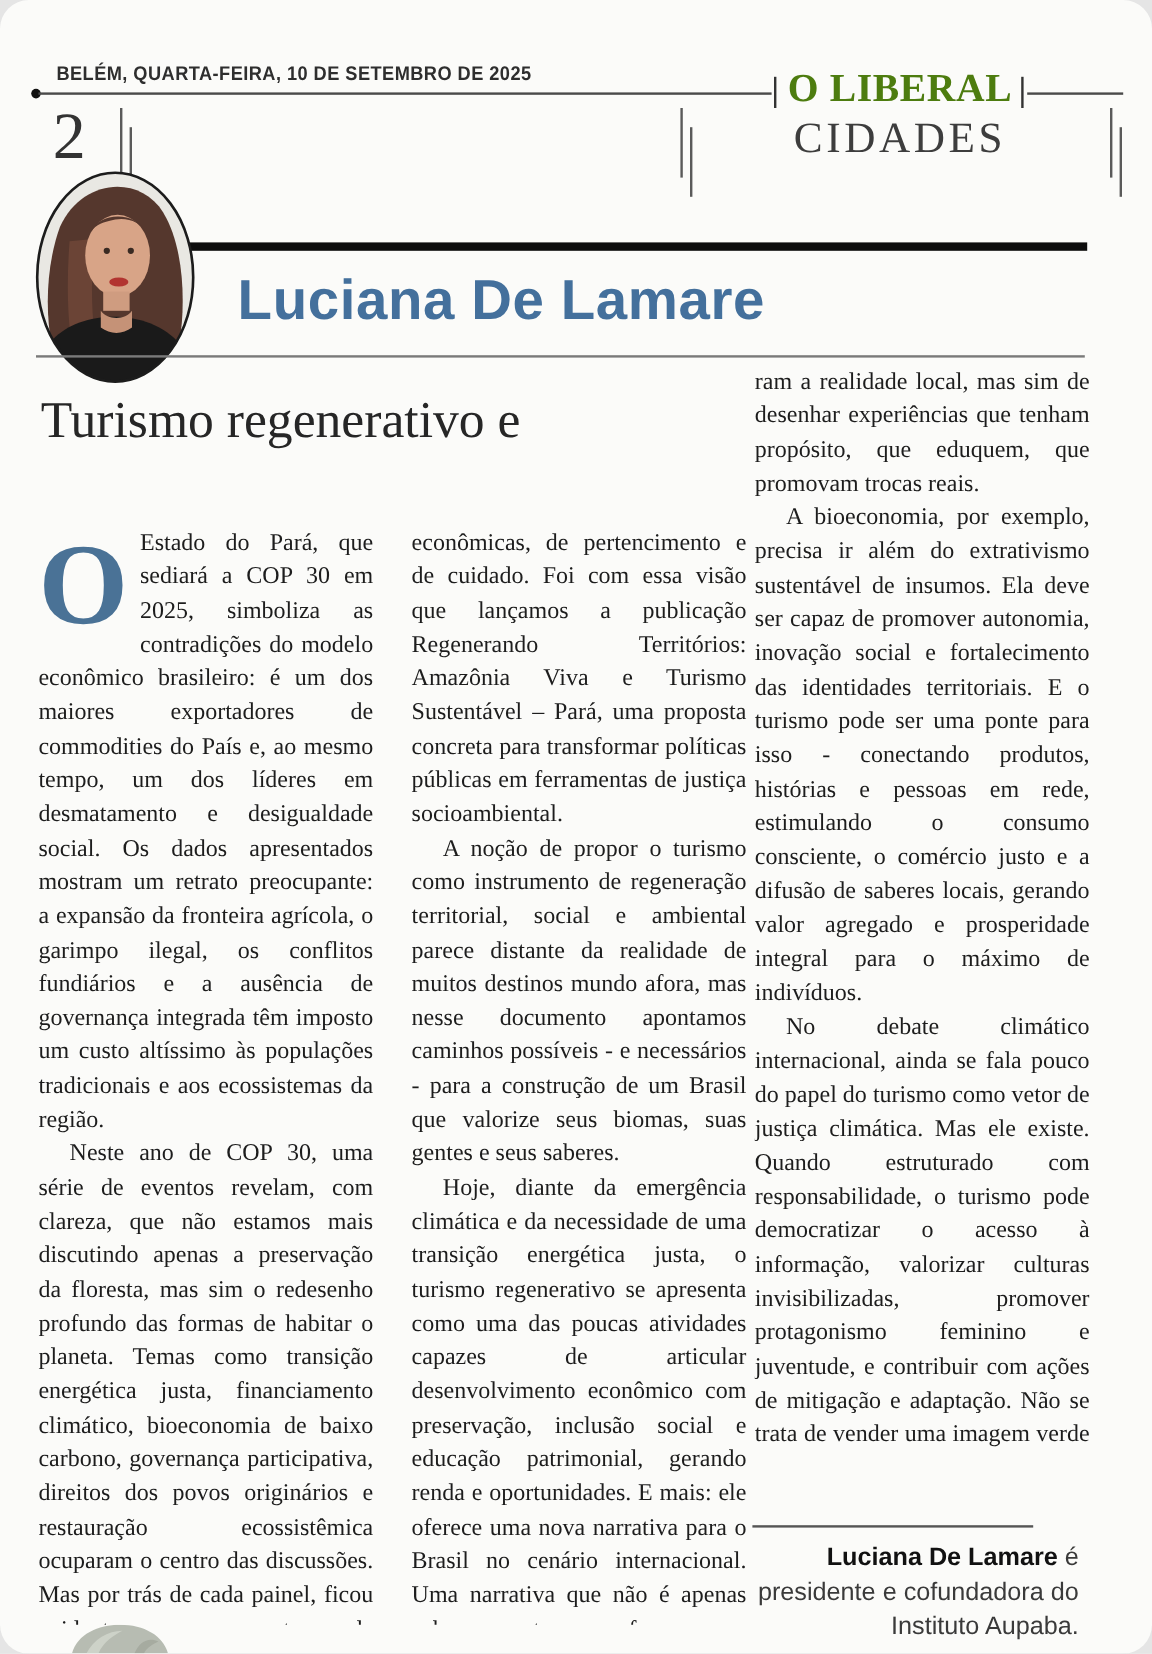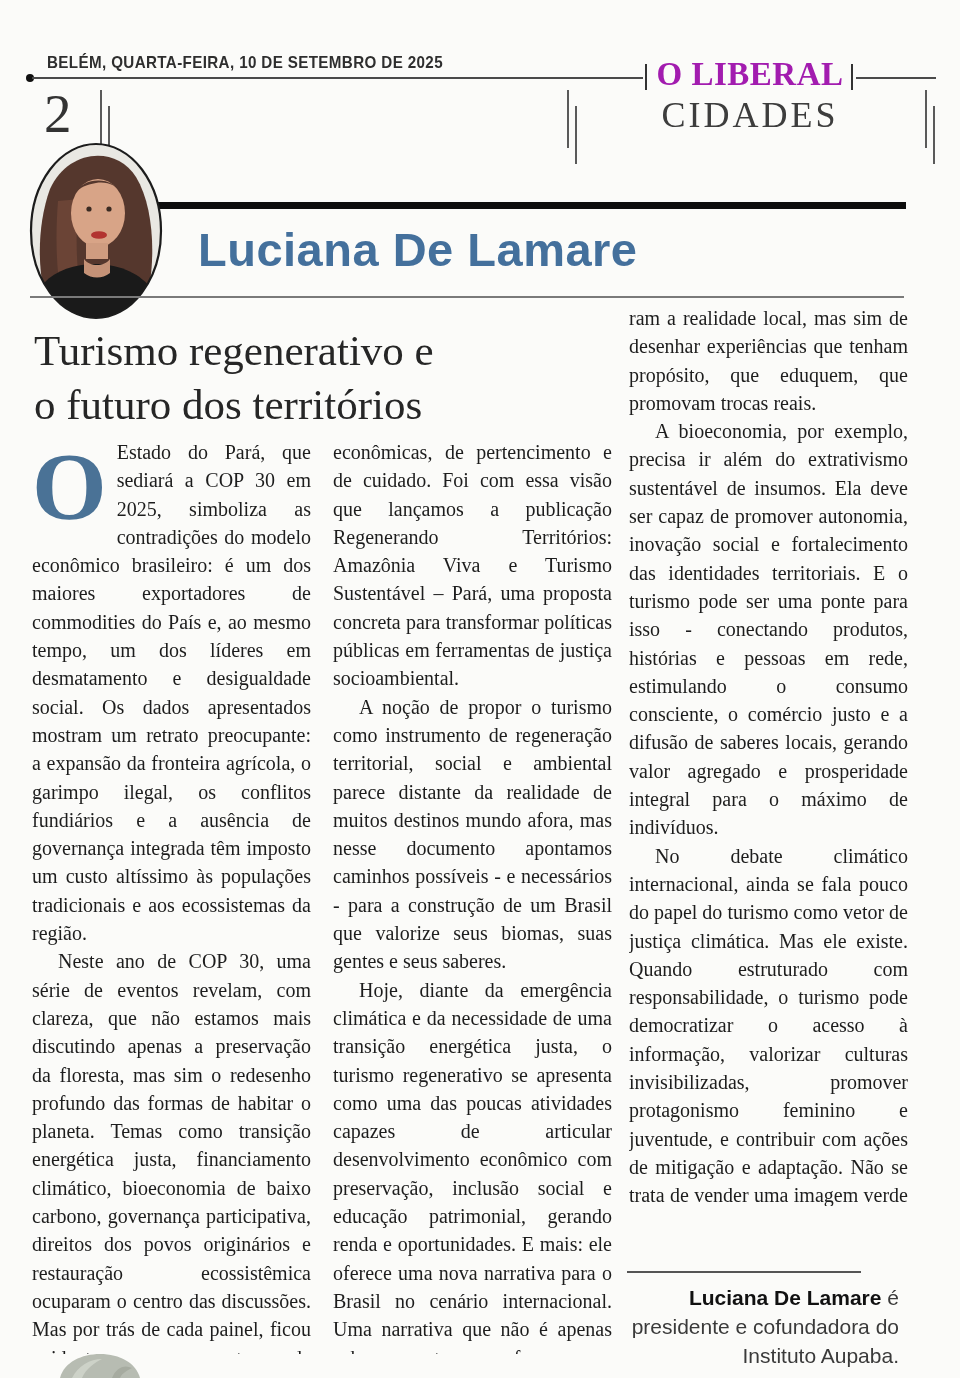--- a/index.html
+++ b/index.html
@@ -1,37 +1,38 @@
 <!DOCTYPE html>
 <html lang="pt-BR"><head>
 <meta charset="utf-8">
 <style>
   html,body { margin:0; padding:0; background:#e5e5e5; }
   .page {
     position:relative; width:960px; height:1378px; margin:0 auto;
     background:#fbfbf9; overflow:hidden; color:#1d1d1d;
     font-family:"Liberation Serif", serif;
+    border-radius:24px;
   }
   
   .dateline {
     position:absolute; left:47px; top:53px;
     font-family:"Liberation Sans", sans-serif; font-size:16.5px; font-weight:700;
     color:#2e2e2e; letter-spacing:.4px; transform:scaleX(.92); transform-origin:left;
     white-space:nowrap;
   }
   .top-dot { position:absolute; left:26px; top:74px; width:8px; height:8px; border-radius:50%; background:#111; }
   .rule-h { position:absolute; background:#4a4a4a; height:2px; }
   .top-rule-left  { left:32px;  top:77px; width:611px; }
   .top-rule-right { left:856px; top:77px; width:80px;  }
   .mast-tick { position:absolute; top:64px; width:2px; height:26px; background:#333; }
   .mast-tick.l { left:645px; } .mast-tick.r { left:851px; }
   .masthead {
     position:absolute; left:650px; top:56px; width:200px; text-align:center;
     font-family:"Liberation Serif", serif; font-weight:700; font-size:33px;
-    color:#a21caf; letter-spacing:.5px; white-space:nowrap;
+    color:#4d7c0f; letter-spacing:.5px; white-space:nowrap;
   }
   .section-title {
     position:absolute; left:628px; top:94px; width:244px; text-align:center;
     font-family:"Liberation Serif", serif; font-size:36px; color:#3d3d3d;
     letter-spacing:3px; white-space:nowrap;
   }
   .page-number {
     position:absolute; left:44px; top:86px;
     font-family:"Liberation Serif", serif; font-size:55px; color:#333; line-height:1;
   }
@@ -52,21 +53,21 @@
     color:#262626; font-weight:400;
   }
   .col {
     position:absolute; width:279px; overflow:hidden;
     font-size:20px; line-height:28.3px; text-align:justify;
     hyphens:auto; -webkit-hyphens:auto; overflow-wrap:break-word;
   }
   .col p { margin:0; }
   .col p.indent { text-indent:26px; }
   .col1 { left:32px;  top:438px; height:916px; }
-  .col2 { left:333px; top:438px; height:916px; }
+  .col2 { left:343px; top:438px; height:916px; }
   .col3 { left:629px; top:304px; height:902px; }
   .dropcap {
     float:left; font-family:"Liberation Serif", serif; font-weight:700;
     font-size:96px; line-height:82px; color:#4a7296; margin:8px 10px 0 0;
   }
   
   .bio-rule { position:absolute; left:627px; top:1271px; width:234px; height:2px; background:#555; }
   .bio {
     position:absolute; left:627px; top:1283px; width:272px;
     font-family:"Liberation Sans", sans-serif; font-size:21px; line-height:29px; color:#3a3a3a;text-align:right;
@@ -119,21 +120,20 @@
         <path d="M56,118 C62,126 76,126 82,118 L82,132 C74,138 64,138 56,132 Z" fill="#c59277"></path>
       </g>
       <ellipse cx="68" cy="90" rx="65" ry="87" fill="none" stroke="#1c1c1c" stroke-width="2.2"></ellipse>
     </svg>
   </div>
   <div class="author-name">Luciana De Lamare</div>
   <div class="banner-rule"></div>
 
   <div class="headline">
     <div>Turismo regenerativo e</div>
-    <div>o futuro dos territórios</div>
   </div>
 
   <div class="col col1" lang="pt-BR">
     <p><span class="dropcap">O</span><span>Estado do Pará, que sediará a COP 30 em 2025, simboliza as contradições do modelo econômico brasileiro: é um dos maiores exportadores de commodities do País e, ao mesmo tempo, um dos líderes em desmatamento e desigualdade social. Os dados apresentados mostram um retrato preocupante: a expansão da fronteira agrícola, o garimpo ilegal, os conflitos fundiários e a ausência de governança integrada têm imposto um custo altíssimo às populações tradicionais e aos ecossistemas da região.</span></p>
     <p class="indent">Neste ano de COP 30, uma série de eventos revelam, com clareza, que não estamos mais discutindo apenas a preservação da floresta, mas sim o redesenho profundo das formas de habitar o planeta. Temas como transição energética justa, financiamento climático, bioeconomia de baixo carbono, governança participativa, direitos dos povos originários e restauração ecossistêmica ocuparam o centro das discussões. Mas por trás de cada painel, ficou evidente um ponto de convergência: a necessidade de estratégias integradas que coloquem as pessoas no centro da regeneração. É nesse contexto que o turismo - frequentemente reduzido à lógica do lazer e do consumo - ressurge como uma ferramenta de desenvolvimento humano e territorial. Quando pensado a partir da escuta dos saberes locais, do fortalecimento de economias comunitárias e da valorização do patrimônio biocultural, o turismo deixa de ser um fim em si e passa a ser meio estruturante: um catalisador de novas relações</p>
   </div>
 
   <div class="col col2" lang="pt-BR">
     <p>econômicas, de pertencimento e de cuidado. Foi com essa visão que lançamos a publicação Regenerando Territórios: Amazônia Viva e Turismo Sustentável – Pará, uma proposta concreta para transformar políticas públicas em ferramentas de justiça socioambiental.</p>
     <p class="indent">A noção de propor o turismo como instrumento de regeneração territorial, social e ambiental parece distante da realidade de muitos destinos mundo afora, mas nesse documento apontamos caminhos possíveis - e necessários - para a construção de um Brasil que valorize seus biomas, suas gentes e seus saberes.</p>

